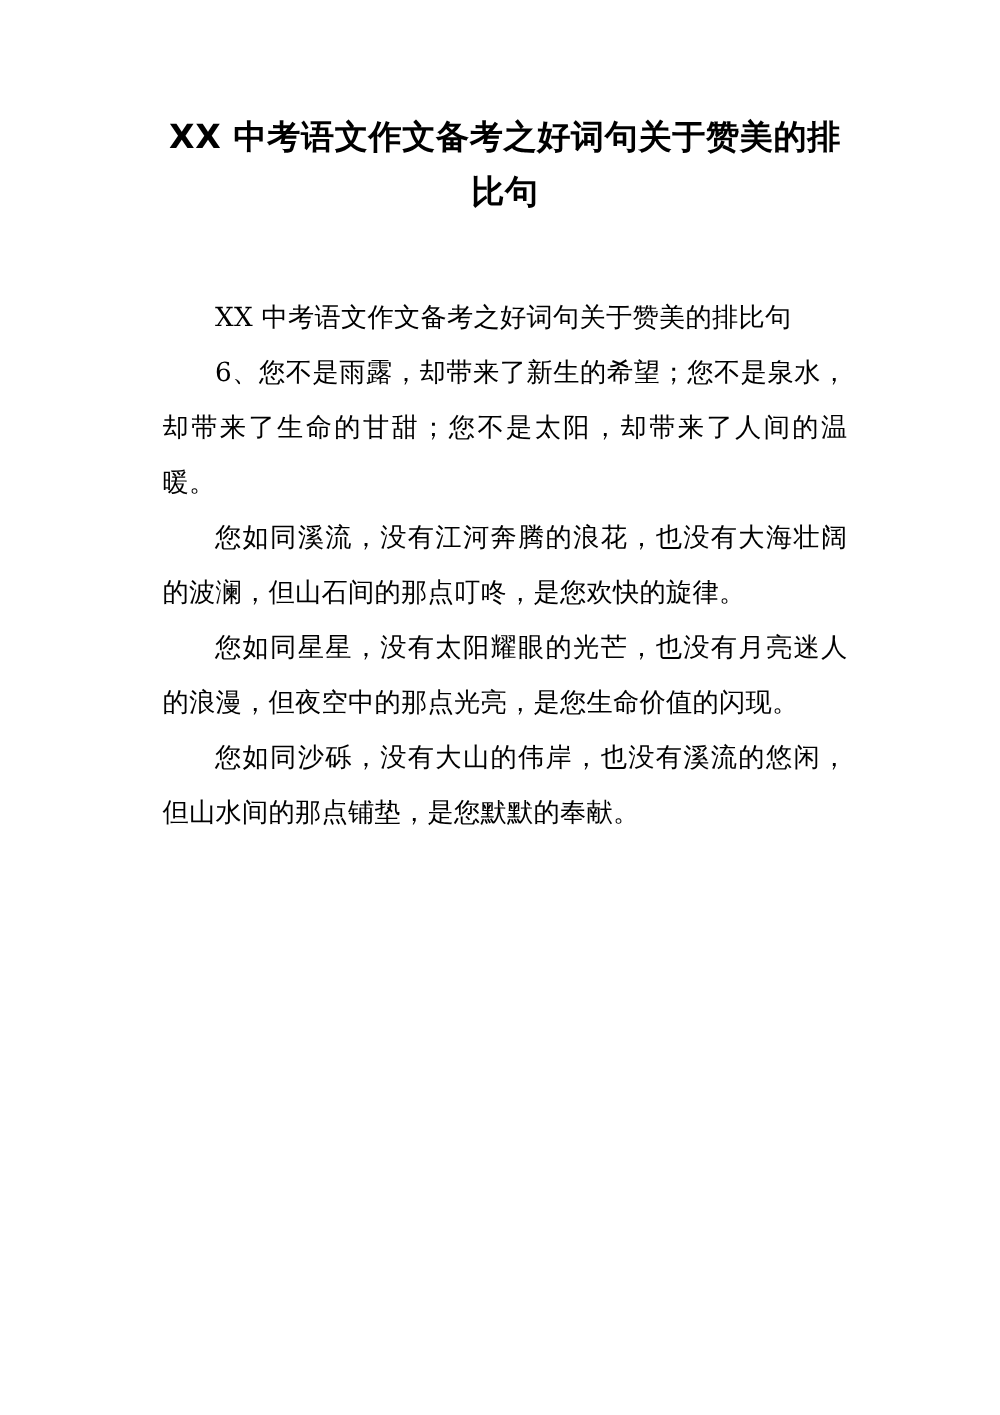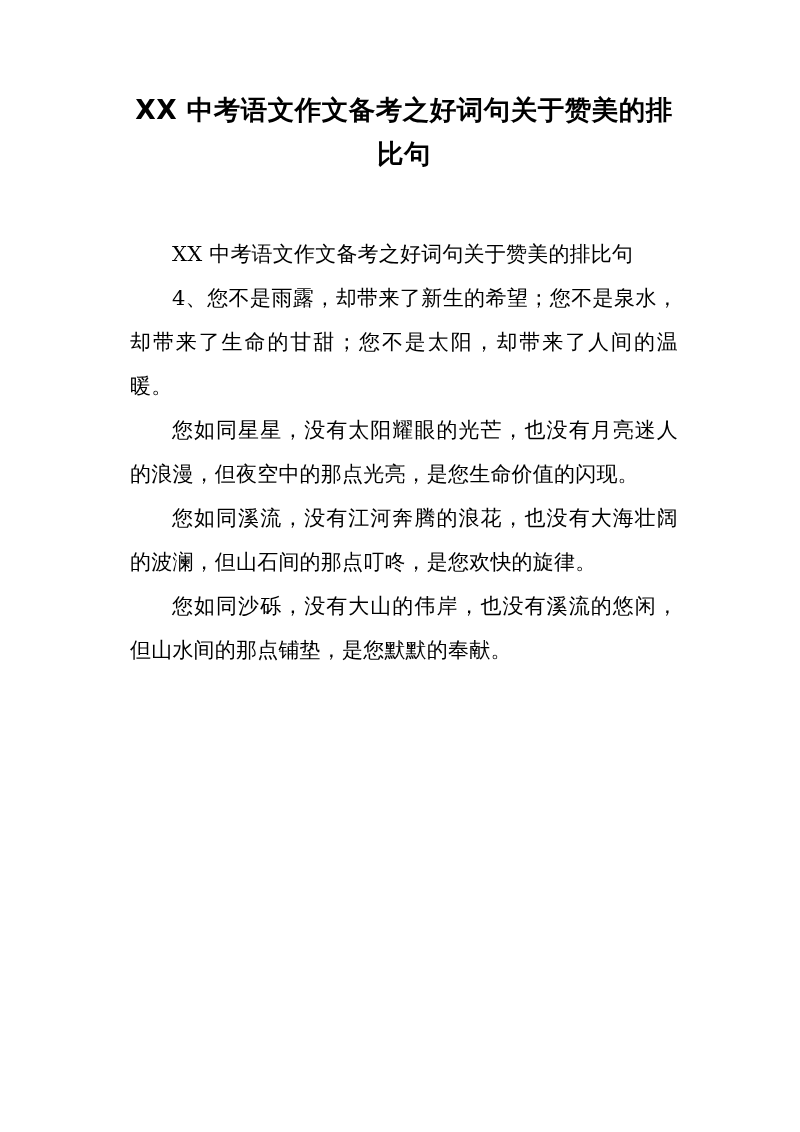--- a/index.html
+++ b/index.html
@@ -52,20 +52,20 @@
 </head>
 <body>
 
 <div class="page">
   <div class="content">
 
     <h1 class="doc-title">XX 中考语文作文备考之好词句关于赞美的排比句</h1>
 
     <div class="body-text">
       <p class="para">XX 中考语文作文备考之好词句关于赞美的排比句</p>
-      <p class="para">4、您不是雨露，却带来了新生的希望；您不是泉水，却带来了生命的甘甜；您不是太阳，却带来了人间的温暖。</p>
+      <p class="para">6、您不是雨露，却带来了新生的希望；您不是泉水，却带来了生命的甘甜；您不是太阳，却带来了人间的温暖。</p>
+      <p class="para">您如同溪流，没有江河奔腾的浪花，也没有大海壮阔的波澜，但山石间的那点叮咚，是您欢快的旋律。</p>
       <p class="para">您如同星星，没有太阳耀眼的光芒，也没有月亮迷人的浪漫，但夜空中的那点光亮，是您生命价值的闪现。</p>
-      <p class="para">您如同溪流，没有江河奔腾的浪花，也没有大海壮阔的波澜，但山石间的那点叮咚，是您欢快的旋律。</p>
       <p class="para">您如同沙砾，没有大山的伟岸，也没有溪流的悠闲，但山水间的那点铺垫，是您默默的奉献。</p>
     </div>
 
   </div>
 </div>
 
 </body></html>

